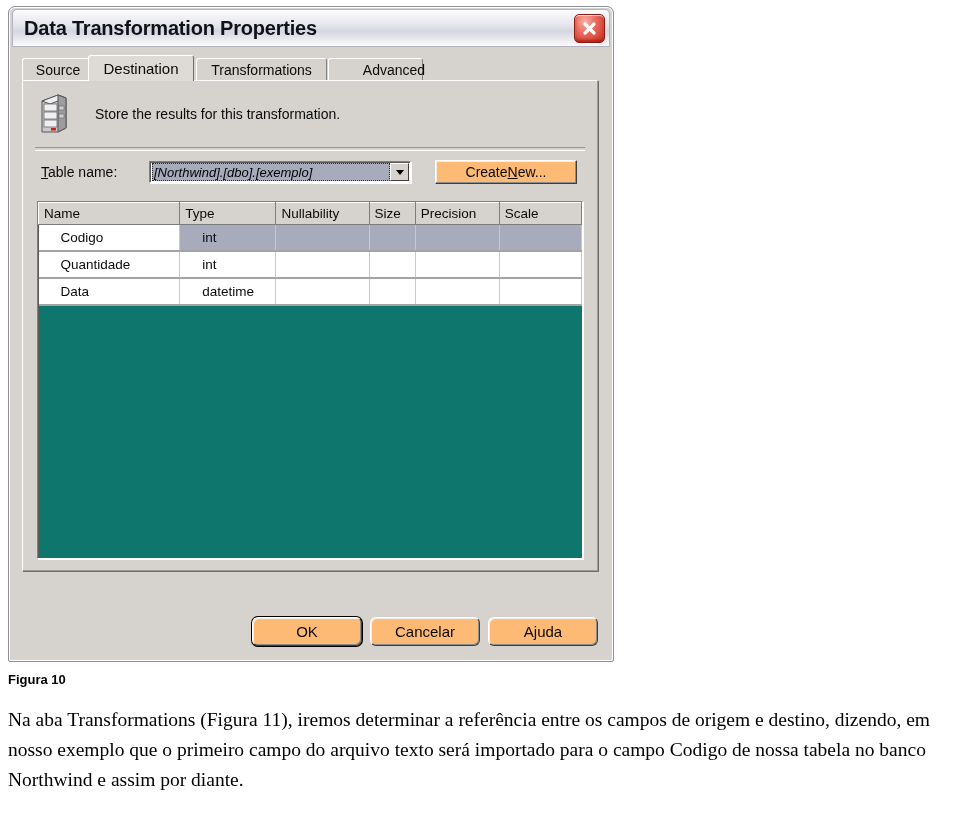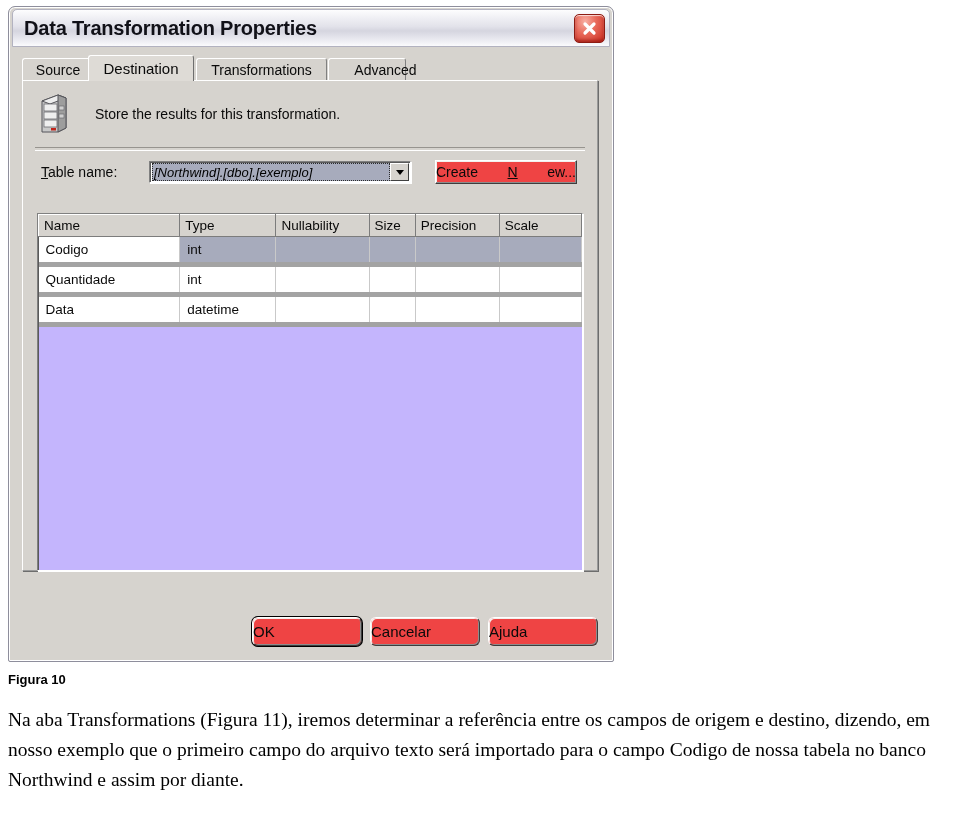--- a/index.html
+++ b/index.html
@@ -219,47 +219,47 @@
     justify-content: center;
   }
   .arrow-glyph {
     width: 0; height: 0;
     border-left: 4px solid transparent;
     border-right: 4px solid transparent;
     border-top: 5px solid #000000;
   }
 
   .btn {
-    background: #ef4444;
+    background: #fdba74;
     border: 1px solid #ffffff;
     border-right-color: #3d3d3d;
     border-bottom-color: #3d3d3d;
     box-shadow: inset -1px -1px 0 #8c8c8c, inset 1px 1px 0 #f2f0ed;
     box-sizing: border-box;
     font-size: 14px;
     color: #0a0a0a;
     display: flex;
     align-items: center;
-    justify-content: space-between;
+    justify-content: center;
     white-space: nowrap;
     font-family: "Liberation Sans", sans-serif;
   }
   .btn u { text-decoration: underline; }
 
   .btn-create-new {
     width: 142px;
     height: 24px;
     margin-left: 24px;
   }
 
   
   .grid-wrap {
-    margin: 20px 14px 0 14px;
+    margin: 8px 14px 0 14px;
     height: 358px;
-    background: #c4b5fd;
+    background: #0f766e;
     border: 1px solid #808080;
     border-right-color: #ffffff;
     border-bottom-color: #ffffff;
     box-shadow: inset 1px 1px 0 #5a5a5a, 1px 1px 0 #ffffff;
     box-sizing: border-box;
     overflow: hidden;
   }
   table.grid {
     border-collapse: collapse;
     width: 100%;
@@ -274,23 +274,23 @@
     height: 21px;
     padding: 0 0 0 5px;
     border: 1px solid #ffffff;
     border-right-color: #7c7c7c;
     border-bottom-color: #7c7c7c;
     font-size: 13.5px;
     white-space: nowrap;
   }
   table.grid td {
     height: 25px;
-    padding: 0 0 0 7px;
+    padding: 0 0 0 22px;
     border-right: 1px solid #c9c9c9;
-    border-bottom: 5px solid #a3a3a3;
+    border-bottom: 2px solid #a3a3a3;
     background: #ffffff;
     white-space: nowrap;
     overflow: hidden;
   }
   table.grid tr.selected td { background: #a7abbc; }
   table.grid tr.selected td.current-cell { background: #ffffff; }
 
   
   .dialog-buttons {
     position: absolute;
@@ -352,21 +352,21 @@
       <div class="tabstrip">
         <div class="tab" style="left:0px;width:72px;">
             <span>Source</span>
           </div>
         <div class="tab active" style="left:66px;width:106px;">
             <span>Destination</span>
           </div>
         <div class="tab" style="left:174px;width:131px;">
             <span>Transformations</span>
           </div>
-        <div class="tab" style="left:306px;width:78px;padding-left:44px;">
+        <div class="tab" style="left:306px;width:95px;padding-left:44px;">
             <span>Advanced</span>
           </div>
       </div>
 
       <div class="tabpage">
 
         <div class="desc-row">
           <span class="server-icon">
             <svg width="26" height="40" viewBox="0 0 26 40" aria-hidden="true">
               <polygon points="1,7 17,1 25,4 25,34 17,38 1,38" fill="#c9c9c9" stroke="#55555a" stroke-width="1"></polygon>

